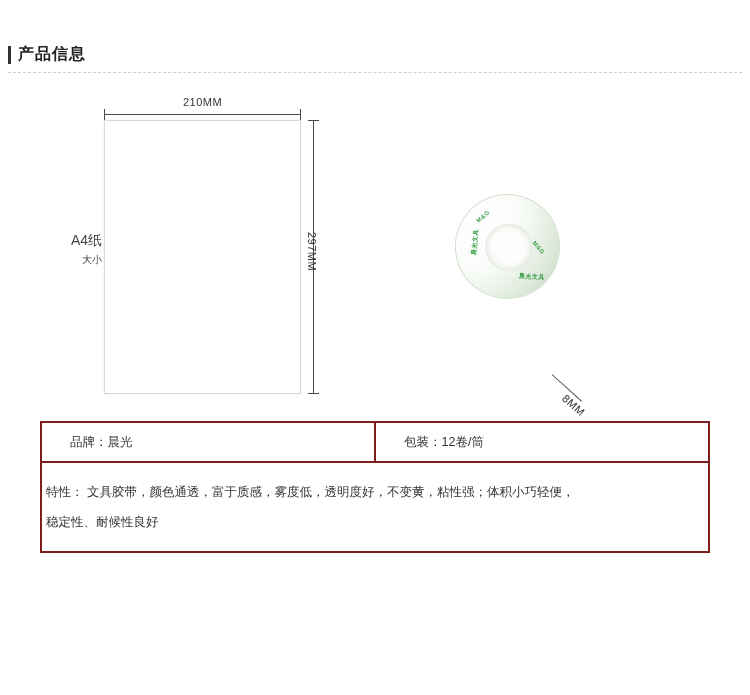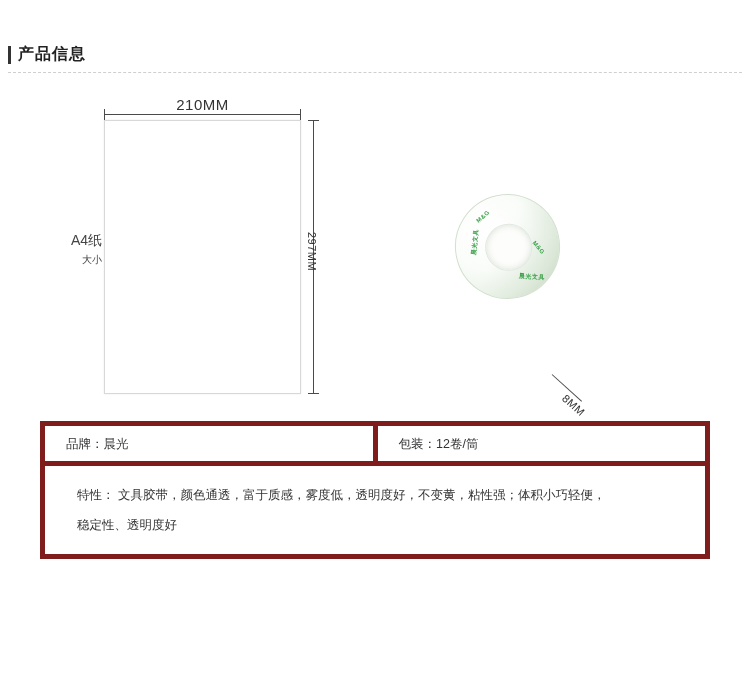--- a/index.html
+++ b/index.html
@@ -89,21 +89,21 @@
     background: #4a4a4a;
   }
   .dim-top::before { left: 0; }
   .dim-top::after { right: 0; }
   .dim-top-label {
     position: absolute;
     left: 104px;
     top: 12px;
     width: 197px;
     text-align: center;
-    font-size: 15px;
+    font-size: 11px;
     color: #333;
     letter-spacing: .5px;
   }
 
   
   .dim-right {
     position: absolute;
     left: 313px;
     top: 36px;
     width: 1px;
@@ -222,30 +222,30 @@
     position: absolute;
     left: 40px;
     top: 421px;
     width: 670px;
     border: 1px solid #e3e3e3;
     border-collapse: collapse;
     font-size: 12.5px;
     color: #333;
   }
   .spec-table td {
-    border: 5px solid #7f1d1d;
+    border: 2px solid #7f1d1d;
     height: 40px;
-    padding: 0 21px;
+    padding: 0 28px;
     vertical-align: middle;
     line-height: 18px;
   }
   .spec-table td.half { width: 50%; }
   .spec-table tr.feature-row td {
     height: 88px;
-    padding: 14px 32px;
+    padding: 14px 4px;
     border-top: 1px solid #e8e8e8;
     line-height: 30px;
   }
   .feature-line { display: block; }
 </style>
 </head>
 <body>
 
 <div class="section-header">
   <div class="bar"></div>
@@ -285,17 +285,17 @@
 
 <table class="spec-table">
   <tbody>
     <tr>
       <td class="half">品牌：晨光</td>
       <td class="half">包装：12卷/筒</td>
     </tr>
     <tr class="feature-row">
       <td colspan="2">
         <span class="feature-line">特性：  文具胶带，颜色通透，富于质感，雾度低，透明度好，不变黄，粘性强；体积小巧轻便，</span>
-        <span class="feature-line">稳定性、透明度好</span>
+        <span class="feature-line">稳定性、耐候性良好</span>
       </td>
     </tr>
   </tbody>
 </table>
 
 </body></html>

